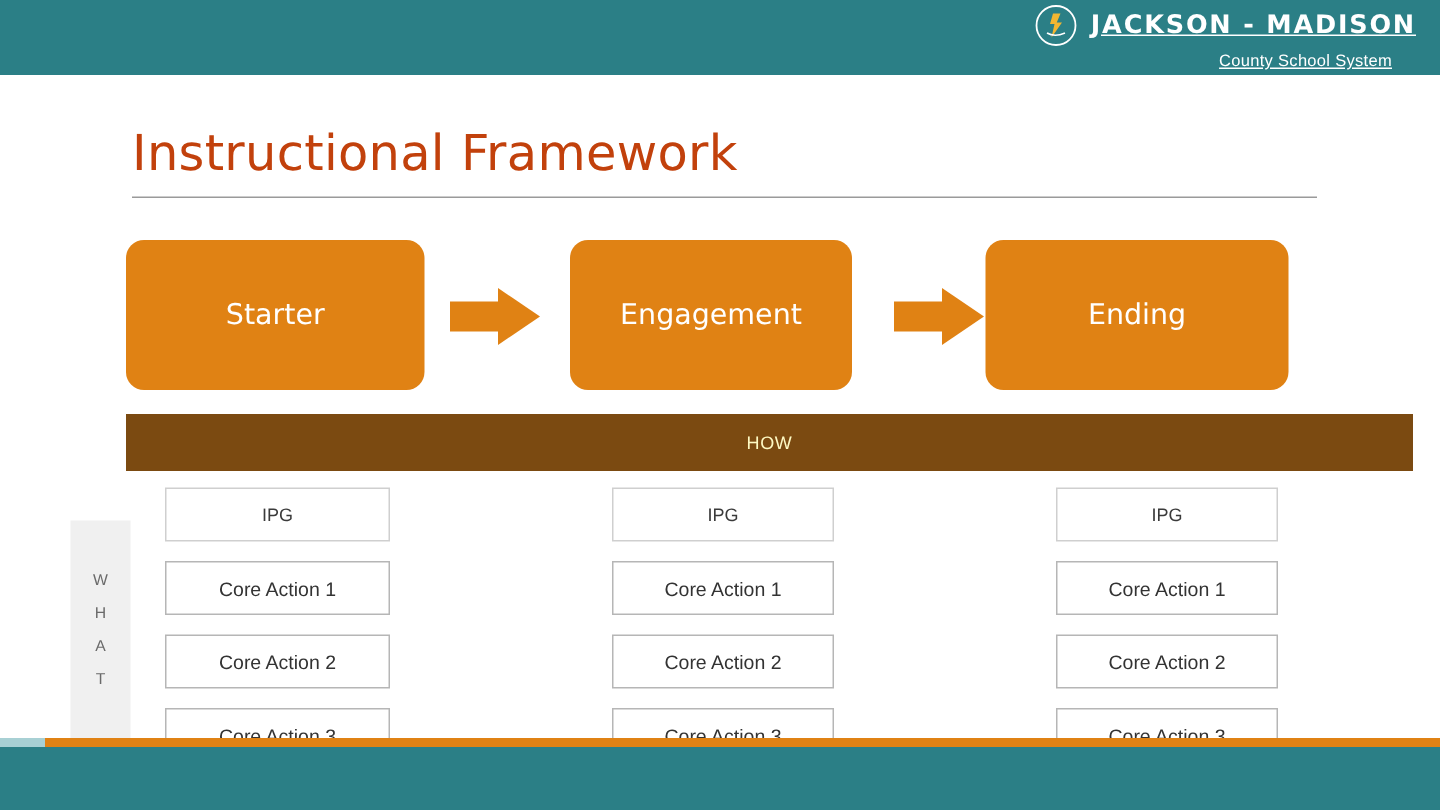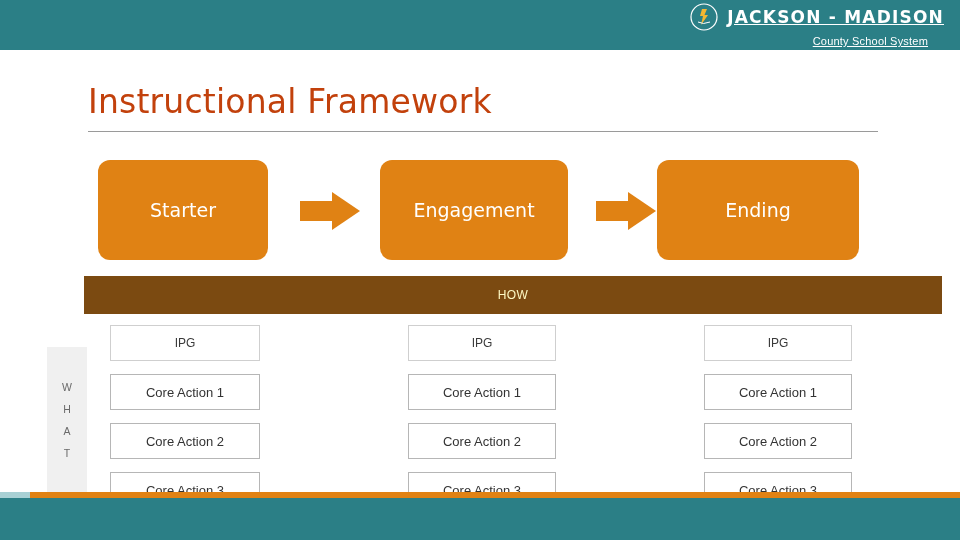--- a/index.html
+++ b/index.html
@@ -88,21 +88,21 @@
     height: 100px;
     background: #e08214;
     border-radius: 12px;
     color: #ffffff;
     display: flex;
     align-items: center;
     justify-content: center;
     font-size: 19px;
     font-family: "DejaVu Sans", sans-serif;
   }
-  #phase-1 { left: 84px;  width: 170px; margin-left: 14px; }
+  #phase-1 { left: 84px;  width: 199px; }
   #phase-2 { left: 380px; width: 188px; }
   #phase-3 { left: 657px; width: 202px; }
 
   .arrow {
     position: absolute;
     top: 192px;
     width: 60px;
     height: 38px;
   }
   #arrow-1 { left: 300px; }

